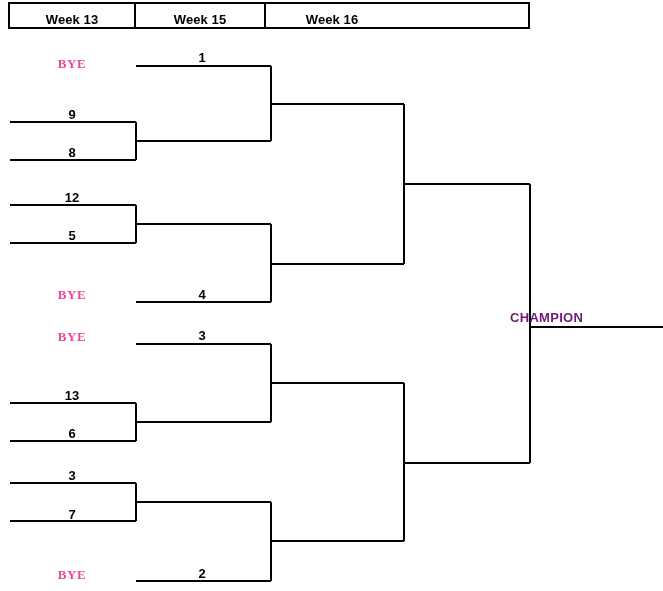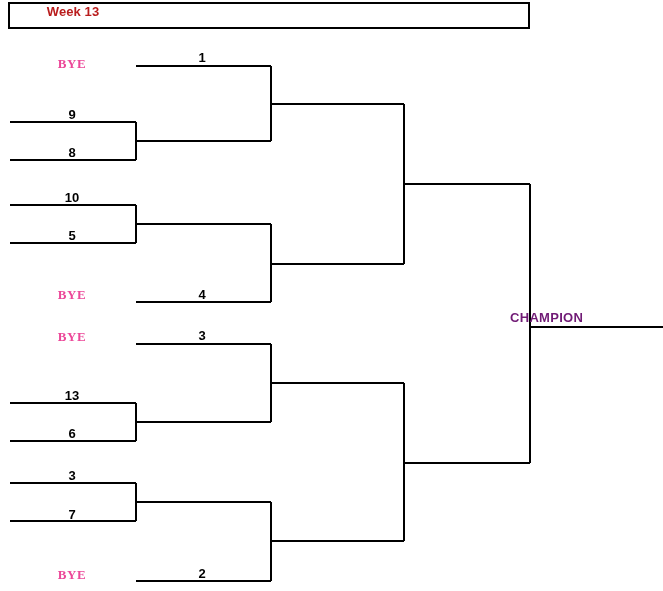--- a/index.html
+++ b/index.html
@@ -27,27 +27,27 @@
     top: 2px;
     width: 522px;
     height: 27px;
     display: flex;
     border: 2px solid #000000;
     box-sizing: border-box;
     background: #ffffff;
   }
   .round-header-cell {
     display: flex;
-    align-items: flex-start;
+    align-items: flex-end;
     justify-content: center;
     box-sizing: border-box;
     border-right: 2px solid #000000;
     font-size: 13px;
     font-weight: bold;
-    color: #b91c1c;
+    color: #000000;
     letter-spacing: 0.1px;
     white-space: nowrap;
   }
   .round-header-cell:last-child {
     border-right: none;
   }
   .rh-0 { width: 126px; }
   .rh-1 { width: 134px; }
   .rh-2 { width: 130px; }
   .rh-3 { width: 132px; }
@@ -88,20 +88,26 @@
 </style>
 </head>
 <body>
 
 <div id="bracket-root">
 
   <div class="round-header">
     <div class="round-header-cell rh-0">
       <span>Week 13</span>
     </div>
+    <div class="round-header-cell rh-2">
+      <span>Week 15</span>
+    </div>
+    <div class="round-header-cell rh-3">
+      <span>Week 16</span>
+    </div>
   </div>
 
   <svg id="bracket-lines" viewBox="0 0 663 591">
       <line x1="10" y1="122" x2="136" y2="122" stroke="#000000"></line>
       <line x1="10" y1="160" x2="136" y2="160" stroke="#000000"></line>
       <line x1="136" y1="122" x2="136" y2="160" stroke="#000000"></line>
       <line x1="10" y1="205" x2="136" y2="205" stroke="#000000"></line>
       <line x1="10" y1="243" x2="136" y2="243" stroke="#000000"></line>
       <line x1="136" y1="205" x2="136" y2="243" stroke="#000000"></line>
       <line x1="10" y1="403" x2="136" y2="403" stroke="#000000"></line>
@@ -131,21 +137,21 @@
       <line x1="404" y1="184" x2="530" y2="184" stroke="#000000"></line>
       <line x1="404" y1="463" x2="530" y2="463" stroke="#000000"></line>
       <line x1="530" y1="184" x2="530" y2="463" stroke="#000000"></line>
       <line x1="530" y1="327" x2="663" y2="327" stroke="#000000"></line>
     </svg>
 
   <div id="slot-labels">
       <div class="slot-label bye-label" style="left: 42px; top: 57px; width: 60px;">BYE</div>
       <div class="slot-label seed-label" style="left: 42px; top: 108px; width: 60px;">9</div>
       <div class="slot-label seed-label" style="left: 42px; top: 146px; width: 60px;">8</div>
-      <div class="slot-label seed-label" style="left: 42px; top: 191px; width: 60px;">10</div>
+      <div class="slot-label seed-label" style="left: 42px; top: 191px; width: 60px;">12</div>
       <div class="slot-label seed-label" style="left: 42px; top: 229px; width: 60px;">5</div>
       <div class="slot-label bye-label" style="left: 42px; top: 288px; width: 60px;">BYE</div>
       <div class="slot-label bye-label" style="left: 42px; top: 330px; width: 60px;">BYE</div>
       <div class="slot-label seed-label" style="left: 42px; top: 389px; width: 60px;">13</div>
       <div class="slot-label seed-label" style="left: 42px; top: 427px; width: 60px;">6</div>
       <div class="slot-label seed-label" style="left: 42px; top: 469px; width: 60px;">3</div>
       <div class="slot-label seed-label" style="left: 42px; top: 508px; width: 60px;">7</div>
       <div class="slot-label bye-label" style="left: 42px; top: 568px; width: 60px;">BYE</div>
       <div class="slot-label seed-label" style="left: 172px; top: 51px; width: 60px;">1</div>
       <div class="slot-label seed-label" style="left: 172px; top: 288px; width: 60px;">4</div>

